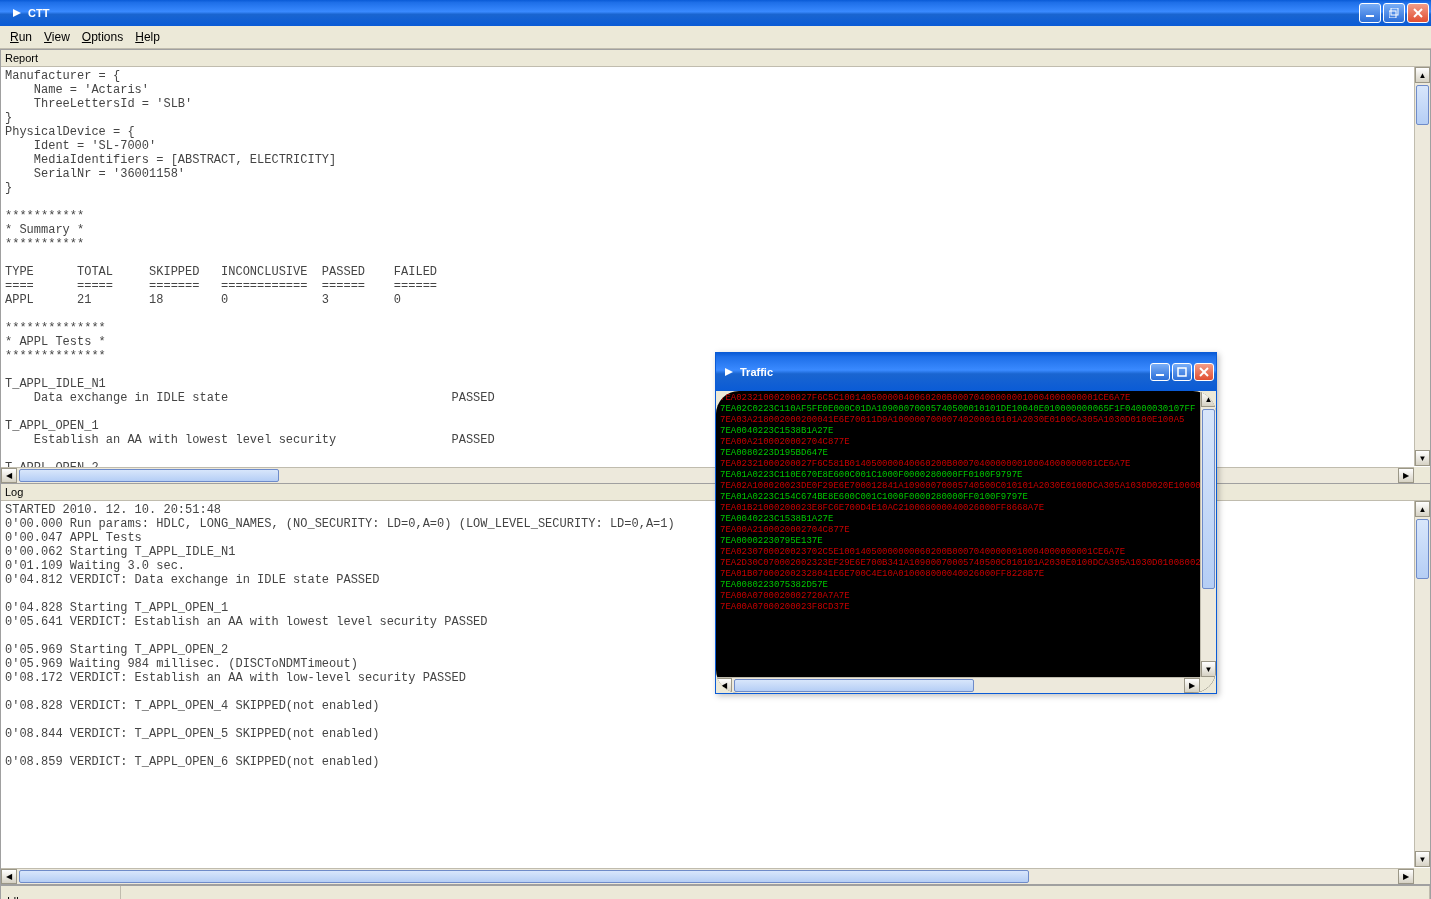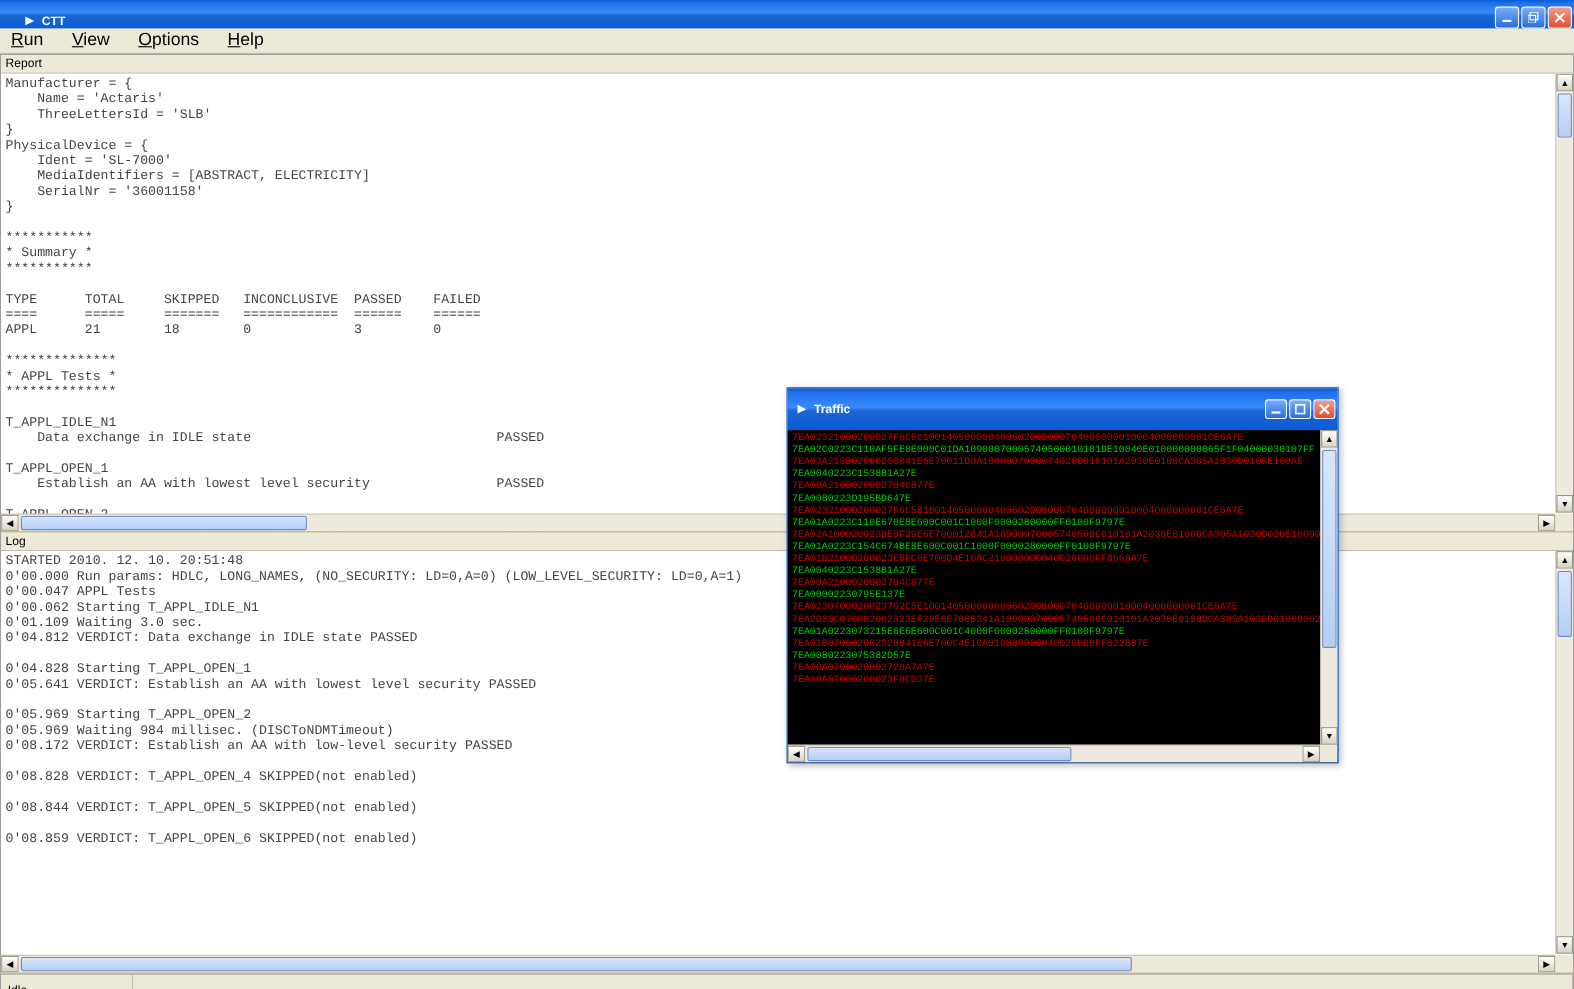--- a/index.html
+++ b/index.html
@@ -11,22 +11,22 @@
   height: 899px;
   overflow: hidden;
   position: relative;
 }
 
 
 .titlebar {
   background: linear-gradient(to bottom, #0a5bd6 0%, #1e6fe8 10%, #3a8aff 45%, #1a65d0 55%, #0a5bd6 100%);
   height: 26px;
   display: flex;
-  align-items: flex-end;
-  padding: 0 2px 0 20px;
+  align-items: center;
+  padding: 0 2px 0 10px;
   color: #fff;
   font-weight: bold;
 }
 .title-icon {
   width: 14px; height: 14px;
   margin-right: 4px;
   display: inline-flex;
   align-items: center;
   justify-content: center;
 }
@@ -48,36 +48,35 @@
 .win-btn svg { pointer-events: none; }
 
 
 .menubar {
   background: #ece9d8;
   height: 20px;
   display: flex;
   align-items: center;
   padding: 11px 4px;
   border-bottom: 1px solid #c0bcae;
-  font-size: 16px;
-  gap: 14px;
+  font-size: 12px;
 }
 .menuitem {
   padding: 2px 6px;
   cursor: default;
 }
 .menuitem u { text-decoration: underline; }
 
 
 .panels {
   display: flex;
   flex-direction: column;
   height: calc(899px - 26px - 20px - 17px);
   border: 1px solid #a0a0a0;
-  background: #eab308;
+  background: #000000;
 }
 .panel {
   display: flex;
   flex-direction: column;
   background: #ece9d8;
   overflow: hidden;
 }
 .panel.report { flex: 1.04; border-bottom: 1px solid #a0a0a0; }
 .panel.log { flex: 0.96; }
 .panel-label {
@@ -177,21 +176,21 @@
 .traffic-titlebar {
   background: linear-gradient(to bottom, #0a5bd6 0%, #1e6fe8 10%, #3a8aff 45%, #1a65d0 55%, #0a5bd6 100%);
   height: 38px;
   display: flex;
   align-items: center;
   padding: 0 2px 0 6px;
   color: #fff;
   font-weight: bold;
   font-size: 11px;
 }
-.traffic-body { flex:1; background:#000; position: relative; overflow:hidden; }
+.traffic-body { flex:1; background:#000; position: relative; overflow:hidden;border-radius:23px; }
 .traffic-pre {
   font-family: "Courier New", monospace;
   font-size: 9px;
   line-height: 11px;
   padding: 2px 4px;
   overflow: hidden;
 }
 .traffic-pre .green { color: #00c800; display:block; white-space: pre; }
 .traffic-pre .red { color: #c80000; display:block; white-space: pre; }
 .traffic-body .scroll-v { bottom: 16px; }
@@ -378,21 +377,20 @@
         <span class="red">7EA02321000200027F6C581B014050000040060200B000704000000010004000000001CE6A7E</span>
         <span class="green">7EA01A0223C110E670E8E600C001C1000F0000280000FF0100F9797E</span>
         <span class="red">7EA02A100020023DE0F29E6E700012841A10900070005740500C010101A2030E0100DCA305A1030D020E100000</span>
         <span class="green">7EA01A0223C154C674BE8E600C001C1000F0000280000FF0100F9797E</span>
         <span class="red">7EA01B21000200023E8FC6E700D4E10AC210008000040026000FF8668A7E</span>
         <span class="green">7EA0040223C1538B1A27E</span>
         <span class="red">7EA00A2100020002704C877E</span>
         <span class="green">7EA00002230795E137E</span>
         <span class="red">7EA0230700020023702C5E10014050000000060200B00070400000010004000000001CE6A7E</span>
         <span class="red">7EA2D30C070002002323EF29E6E700B341A10900070005740500C010101A2030E0100DCA305A1030D010080024700</span>
-        <span class="green">7EA01A0223073215E6E6E600C001C4000F0000280000FF0100F9797E</span>
         <span class="red">7EA01B070002002328041E6E700C4E10A010008000040026000FF8228B7E</span>
         <span class="green">7EA0080223075382D57E</span>
         <span class="red">7EA00A0700020002720A7A7E</span>
         <span class="red">7EA00A07000200023F8CD37E</span>
       </div>
     <div class="scroll-v">
       <div class="sb-btn">▲</div>
       <div class="sb-track">
           <div class="sb-thumb vthumb"></div>
         </div>

